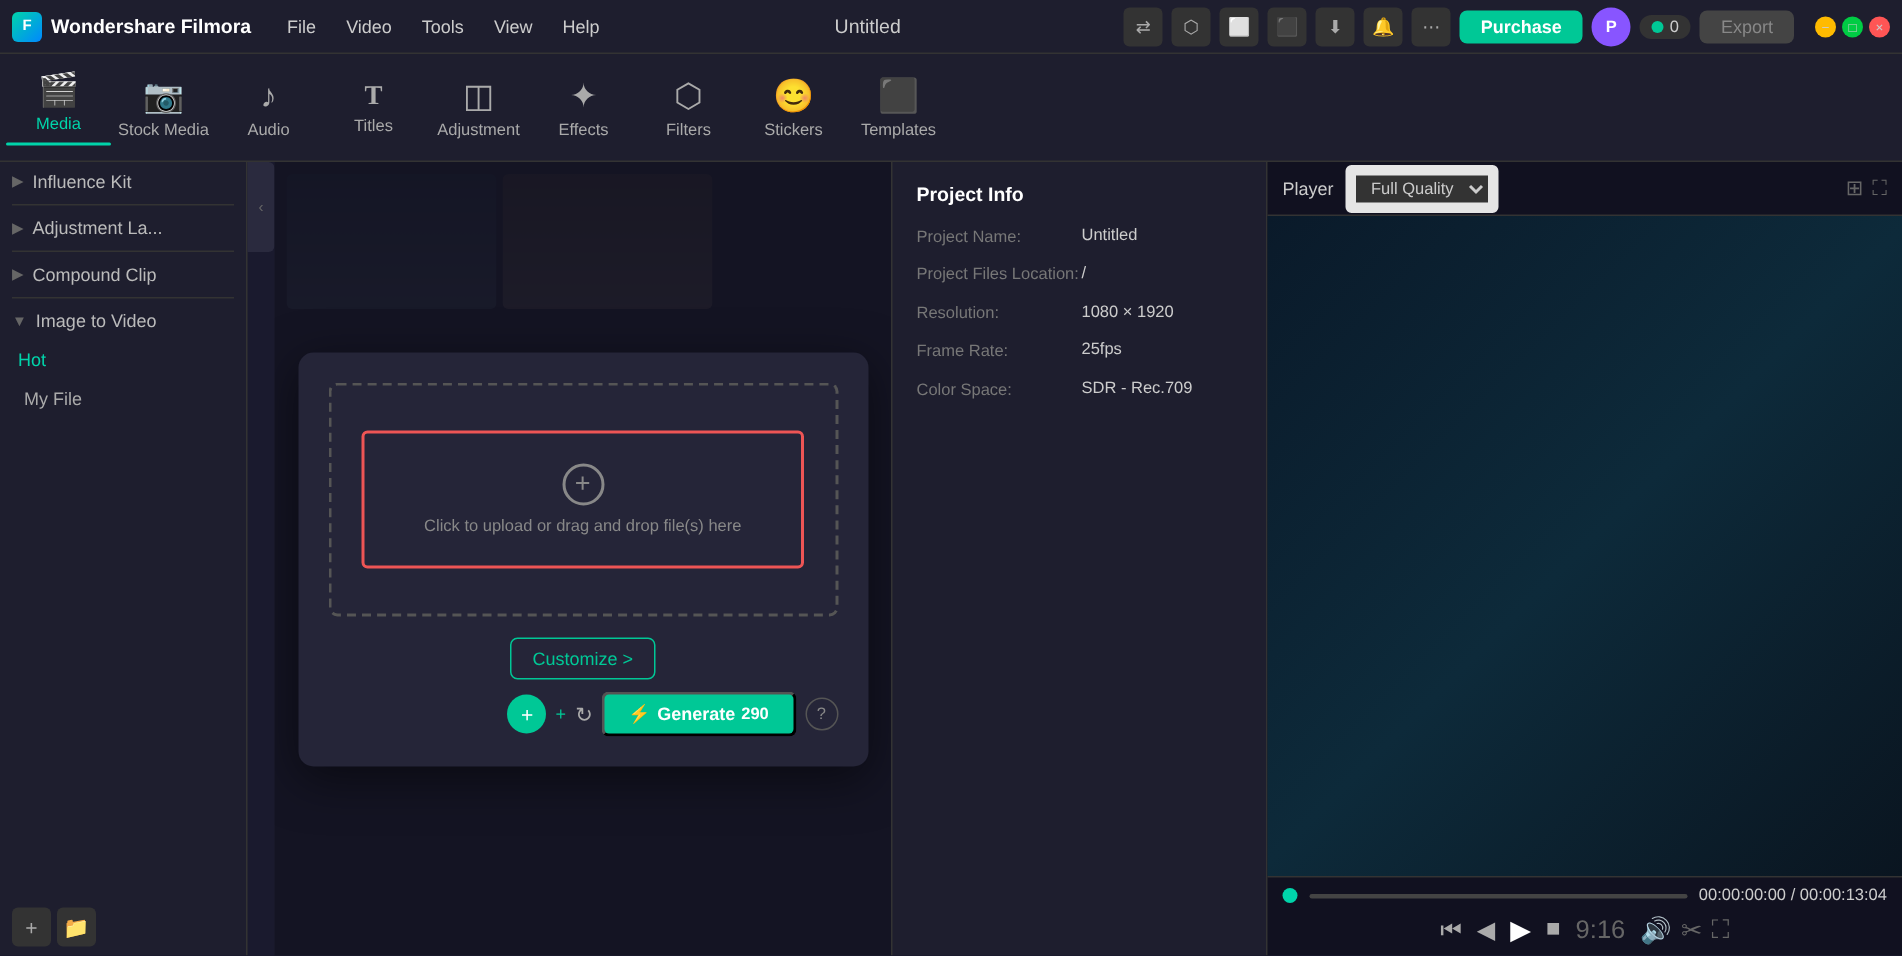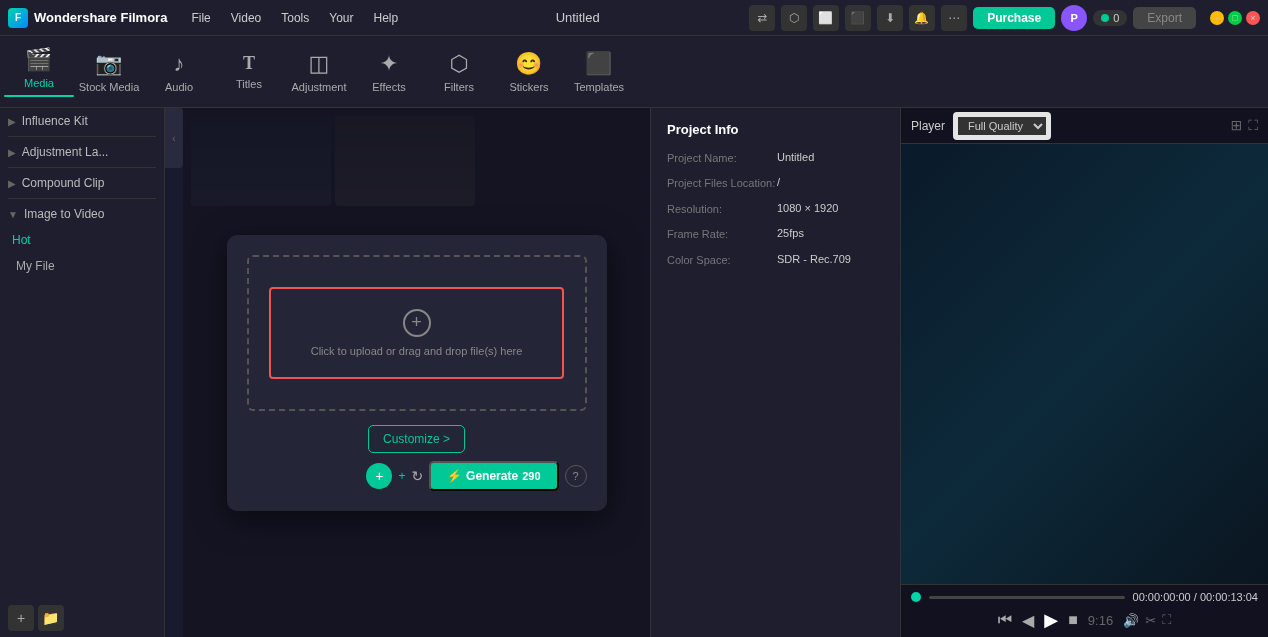--- a/index.html
+++ b/index.html
@@ -115,65 +115,65 @@
       width: 250px; background: #1e1e2e; border-left: 1px solid #333;
       padding: 14px 16px;
     }
     #info-panel .panel-title { color: #fff; font-size: 13px; font-weight: 600; margin-bottom: 14px; }
     .info-row { display: flex; margin-bottom: 10px; }
     .info-label { color: #777; font-size: 11px; width: 110px; line-height: 1.4; }
     .info-value { color: #ccc; font-size: 11px; flex: 1; }
 
     
     #player-panel {
-      width: 368px; background: #111120; border-left: 1px solid #333;
+      width: 424px; background: #111120; border-left: 1px solid #333;
       display: flex; flex-direction: column;
     }
     #player-header {
       display: flex; align-items: center; height: 36px; padding: 0 10px;
       border-bottom: 1px solid #333; gap: 8px;
     }
     #player-header .player-label { color: #ccc; font-size: 12px; }
     #player-header .quality-select {
-      background: #333; border: 5px solid #e5e5e5; color: #ccc; font-size: 11px;
+      background: #333; border: 7px solid #e5e5e5; color: #ccc; font-size: 11px;
       padding: 2px 6px; border-radius: 4px; cursor: pointer;
     }
     #player-header .player-icons { margin-left: auto; display: flex; gap: 6px; }
     #player-header .player-icon { color: #666; font-size: 14px; cursor: pointer; }
     #player-view {
       flex: 1; background: linear-gradient(135deg, #0a1a2a 0%, #0d2a3a 50%, #0a1520 100%);
       display: flex; align-items: center; justify-content: center;
     }
     #player-controls {
       padding: 6px 10px; border-top: 1px solid #333;
     }
     #progress-bar-wrap { display: flex; align-items: center; gap: 8px; margin-bottom: 6px; }
     #progress-dot { width: 10px; height: 10px; background: #00d4aa; border-radius: 50%; flex-shrink: 0; }
     #progress-track { flex: 1; height: 3px; background: #444; border-radius: 2px; position: relative; }
     #progress-fill { width: 0%; height: 100%; background: #00d4aa; border-radius: 2px; }
     #time-display { color: #ccc; font-size: 11px; white-space: nowrap; }
     #control-buttons { display: flex; align-items: center; justify-content: center; gap: 10px; }
     .ctrl-btn { color: #aaa; font-size: 16px; cursor: pointer; background: none; border: none; }
     .ctrl-btn.play { color: #fff; font-size: 18px; }
-    .ctrl-secondary { color: #666; font-size: 13px; cursor: pointer; }
+    .ctrl-secondary { color: #666; font-size: 17px; cursor: pointer; }
     #ctrl-extras { display: flex; align-items: center; gap: 6px; }
   </style>
 </head>
 <body>
 
 <div id="titlebar">
   <div class="app-logo">
     <div class="logo-icon">F</div>
     <span>Wondershare Filmora</span>
   </div>
   <div class="menu-items">
     <span class="menu-item">File</span>
     <span class="menu-item">Video</span>
     <span class="menu-item">Tools</span>
-    <span class="menu-item">Your</span>
+    <span class="menu-item">View</span>
     <span class="menu-item">Help</span>
   </div>
   <div class="title-center">Untitled</div>
   <div class="title-actions">
     <div class="icon-btn">⇄</div>
     <div class="icon-btn">⬡</div>
     <div class="icon-btn">⬜</div>
     <div class="icon-btn">⬛</div>
     <div class="icon-btn">⬇</div>
     <div class="icon-btn">🔔</div>

